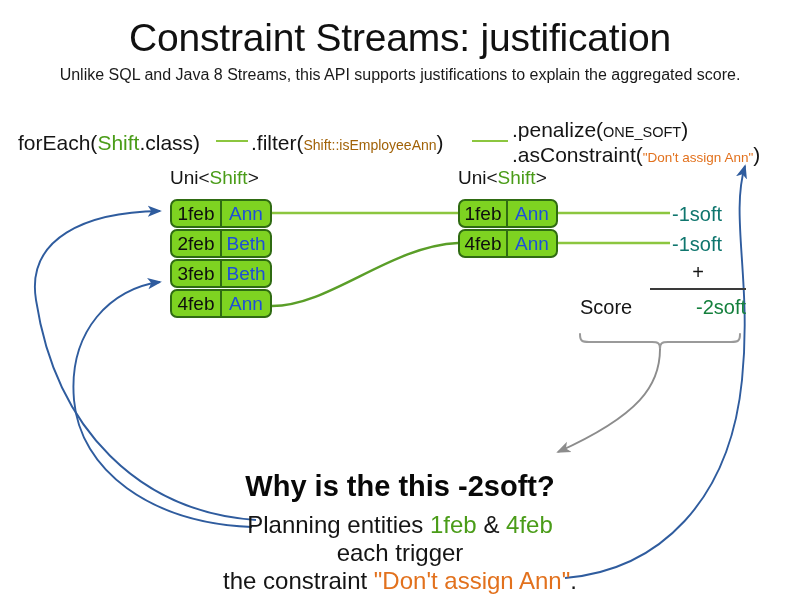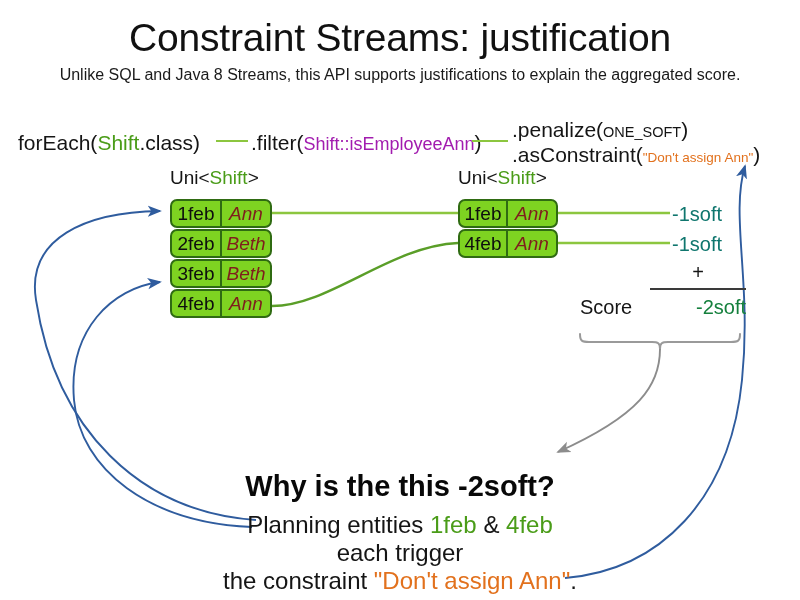--- a/index.html
+++ b/index.html
@@ -62,21 +62,21 @@
 
   
   .code {
     position: absolute;
     font-size: 21px;
     color: #151515;
     white-space: nowrap;
   }
   .code .g { color: #4a9c18; }
   .code .sm { font-size: 14.5px; }
-  .code .smg { font-size: 18px; color: #a21caf; text-align: center; }
+  .code .smg { font-size: 14px; color: #a16207; text-align: center; }
   .code .smo { font-size: 13.5px; color: #e2711d; }
 
   #code-foreach { left: 18px; top: 131px; }
   #code-filter  { left: 251px; top: 131px; }
   #code-penalize { left: 512px; top: 118px; }
   #code-asconstraint { left: 512px; top: 143px; }
 
   .dash {
     position: absolute;
     height: 2px;
@@ -115,24 +115,23 @@
     justify-content: center;
     font-size: 19px;
     line-height: 1;
   }
   .cell-date {
     color: #0e0e0e;
     border-radius: 7px 0 0 7px;
     border-right-width: 1.6px;
   }
   .cell-name {
-    color: #7f1d1d;
+    color: #1d4ed8;
     border-radius: 0 7px 7px 0;
     border-left-width: 1.6px;
-    font-style: italic;
   }
   #table-left  { left: 170px; top: 199px; }
   #table-left .cell-date { width: 51px; }
   #table-left .cell-name { width: 51px; }
   #table-right { left: 458px; top: 199px; }
   #table-right .cell-date { width: 49px; }
   #table-right .cell-name { width: 51px; }
 
   
   .soft {

